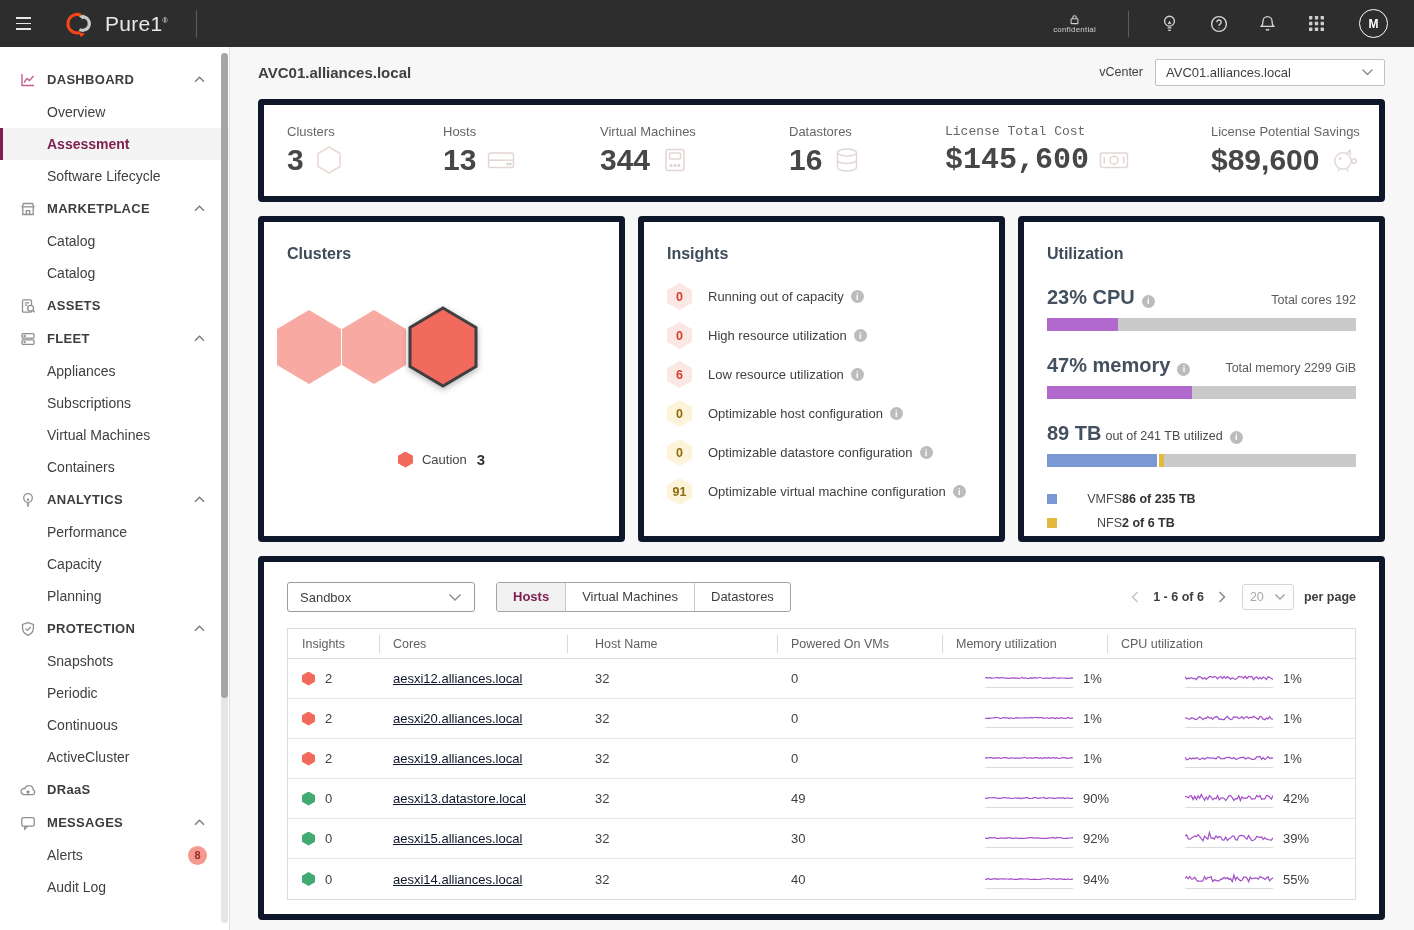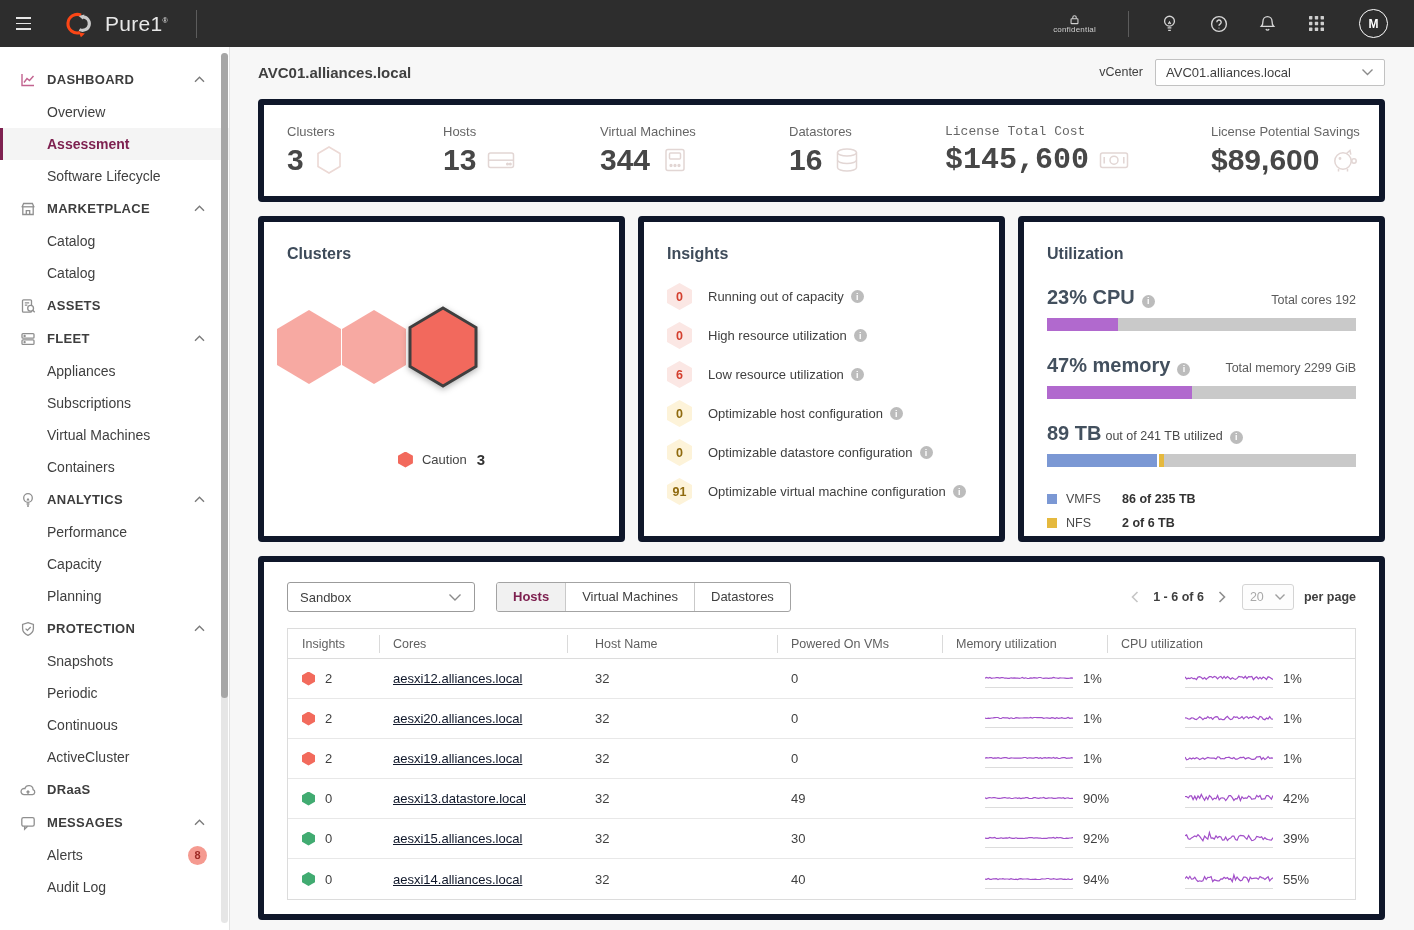--- a/index.html
+++ b/index.html
@@ -98,21 +98,21 @@
   .util-head { display:flex; align-items:baseline; }
   .util-big { font-size:20px; font-weight:700; color:#43505e; }
   .util-suffix { font-size:12.5px; color:#4a4a4a; margin-left:4px; }
   .util-right { margin-left:auto; font-size:12.5px; color:#5a5a5a; }
   .bar { position:relative; height:13px; background:#c9c9c9; margin-top:9px; overflow:hidden; }
   .bar-fill { position:absolute; left:0; top:0; bottom:0; background:#b169ce; }
   .bar-storage { display:flex; }
   .seg-vmfs { background:#7b98d4; height:13px; }
   .seg-gap { background:#fff; width:2px; height:13px; }
   .seg-nfs { background:#e5b93e; width:5px; height:13px; }
-  .util-legend { margin-top:20px; }
+  .util-legend { margin-top:20px;text-align:right; }
   .util-legend-row { display:flex; align-items:center; height:24px; }
   .swatch { width:10px; height:10px; flex:none; margin-right:9px; }
   .util-legend-name { font-size:12.5px; color:#4a4a4a; width:56px; }
   .util-legend-val { font-size:12.5px; font-weight:700; color:#333; }
 
   
   .table-card { margin-top:14px; height:364px; padding:20px 23px; }
   .controls { display:flex; align-items:center; }
   .filter-select { width:188px; height:30px; border:1px solid #9b9b9b; border-radius:3px;
     display:flex; align-items:center; justify-content:space-between; padding:0 12px;

